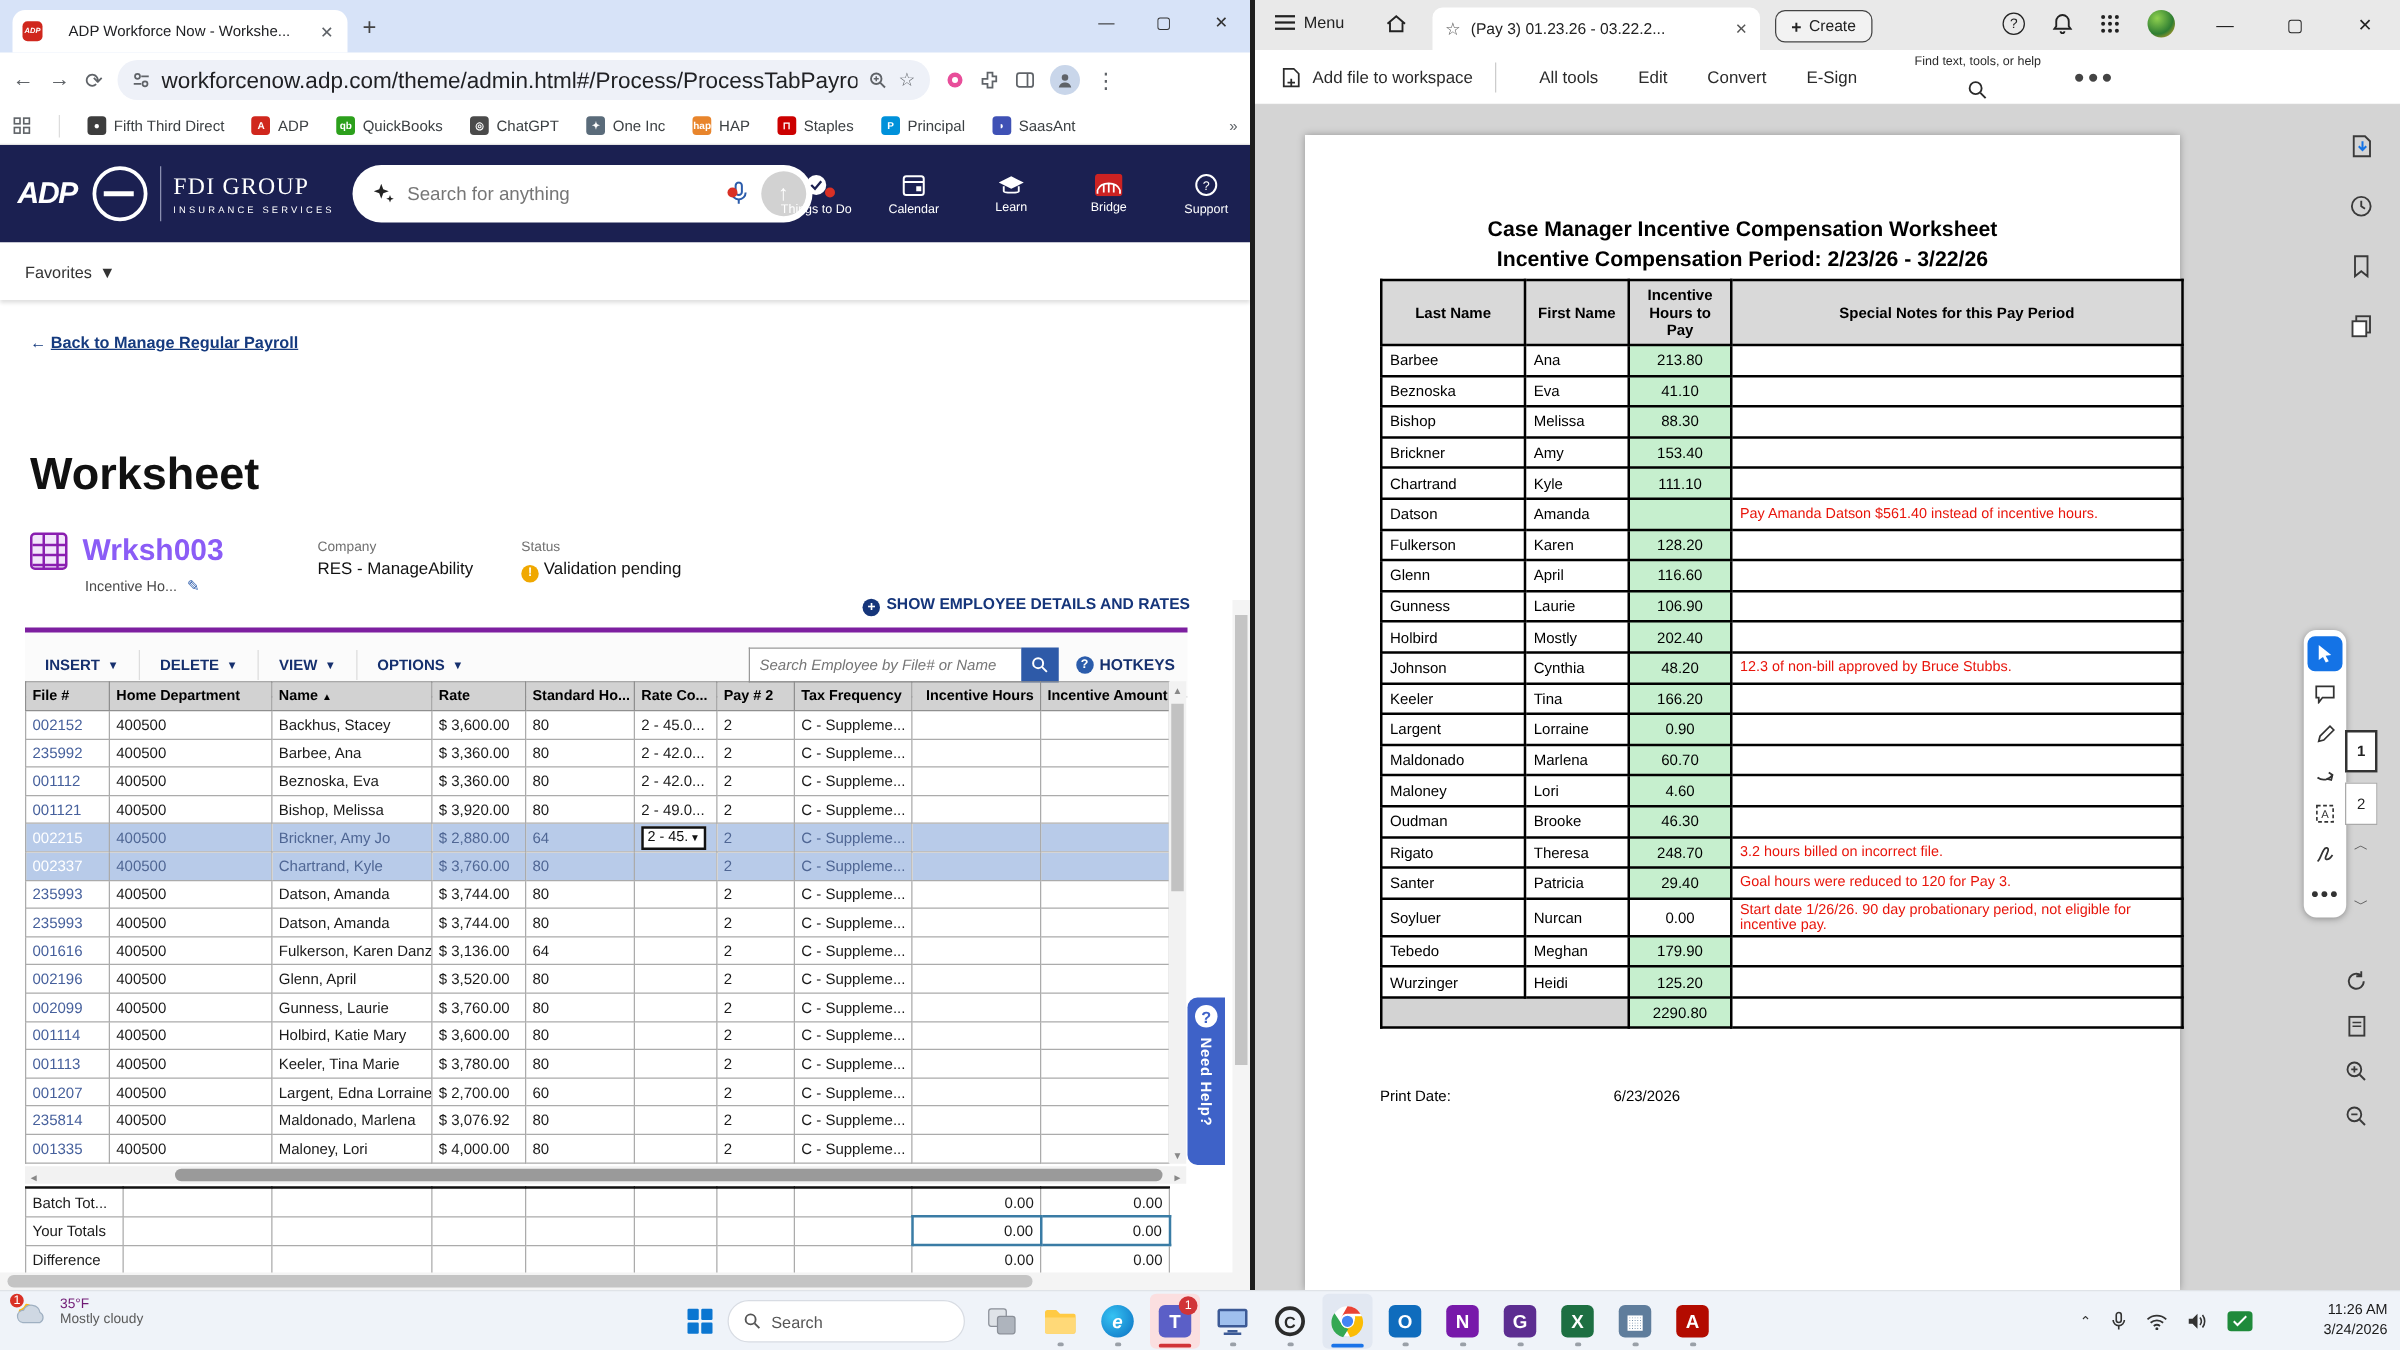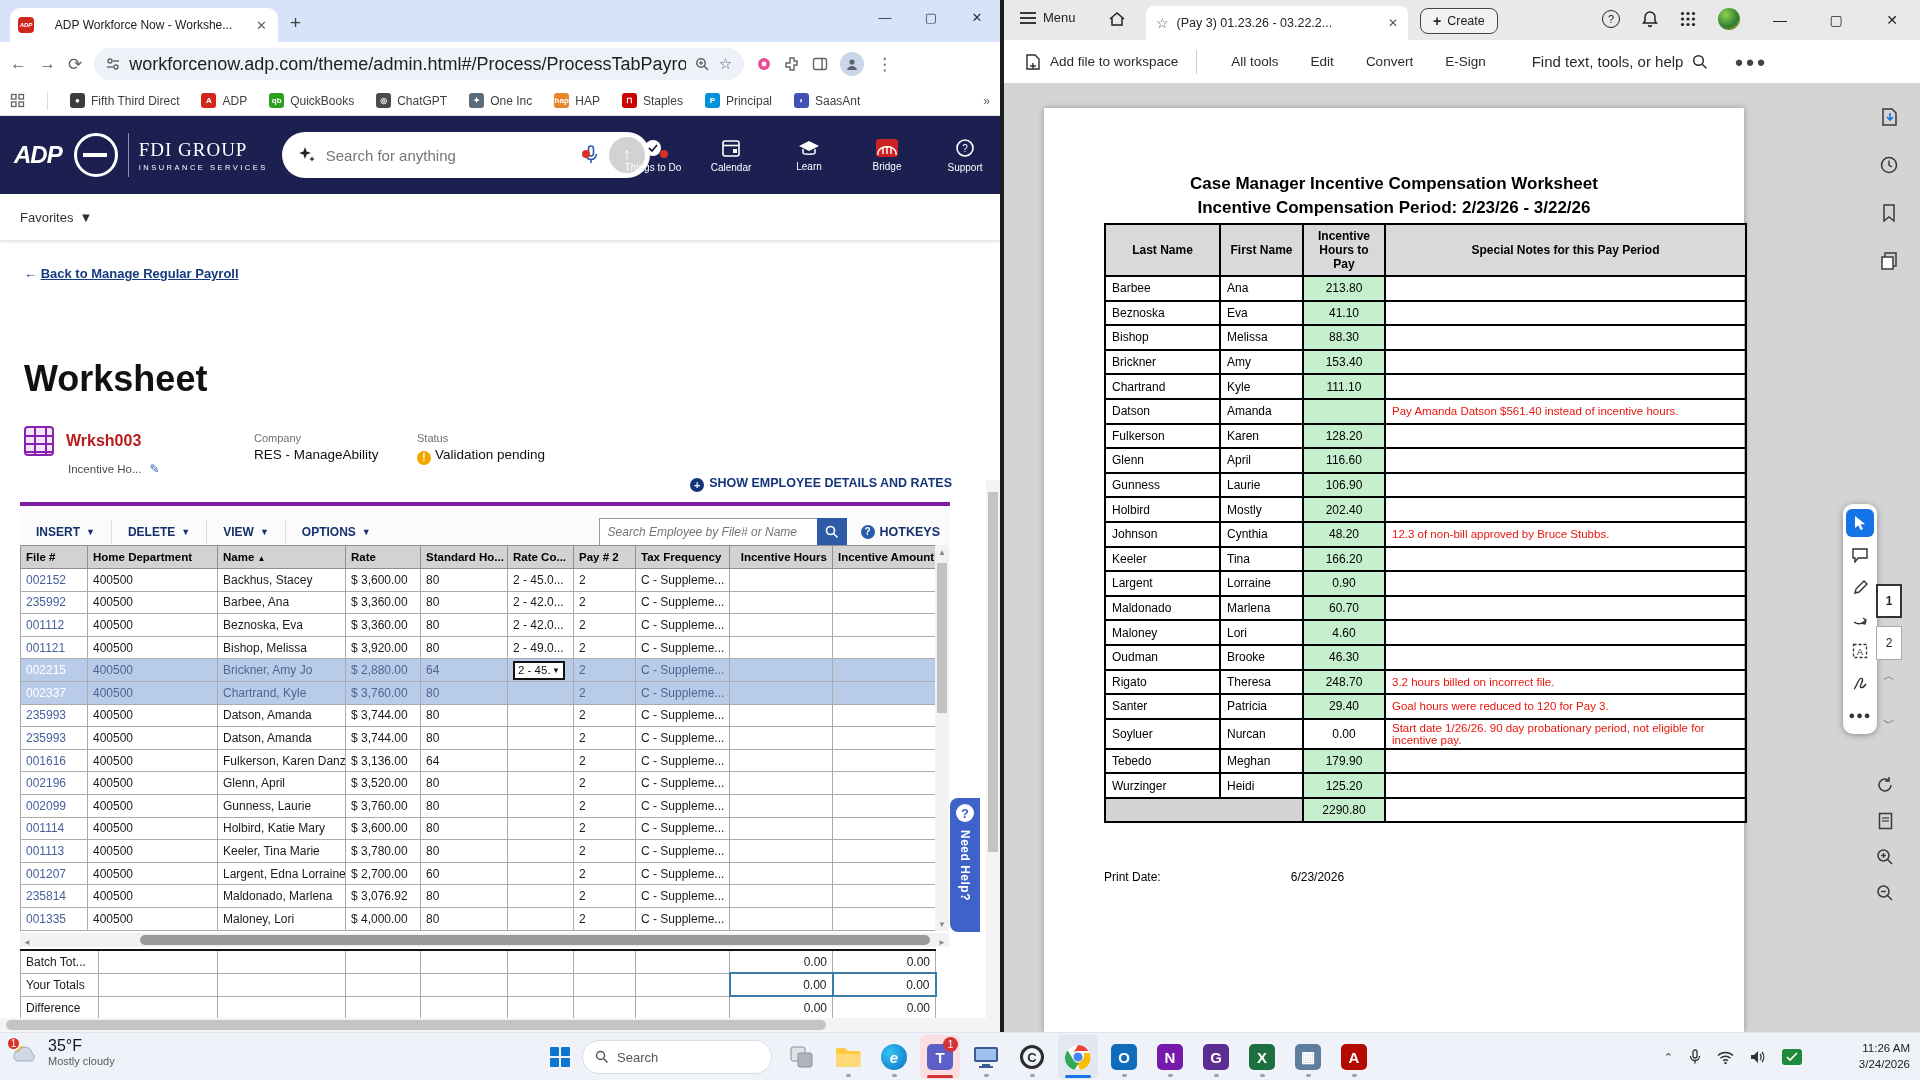--- a/index.html
+++ b/index.html
@@ -56,21 +56,21 @@
   .backlink { position:absolute; left:24px; top:26px; font-size:13px; font-weight:bold; color:#153a7e; }
   .backlink u { text-decoration:underline; }
   .h1 { position:absolute; left:24px; top:118px; font-size:36px; font-weight:800; color:#111; }
   .wsid { position:absolute; left:24px; top:186px; display:flex; align-items:center; gap:12px; }
   .gridic { width:30px; height:30px; border:2px solid #8a1fb0; border-radius:4px;
             background:linear-gradient(#8a1fb0,#8a1fb0) 0 7px/30px 2px no-repeat,
                        linear-gradient(#8a1fb0,#8a1fb0) 0 15px/30px 2px no-repeat,
                        linear-gradient(#8a1fb0,#8a1fb0) 0 23px/30px 2px no-repeat,
                        linear-gradient(90deg,#8a1fb0,#8a1fb0) 8px 0/2px 30px no-repeat,
                        linear-gradient(90deg,#8a1fb0,#8a1fb0) 19px 0/2px 30px no-repeat #f3e6fb; }
-  .wsname { font-size:16px; font-weight:600; color:#b91c1c; }
+  .wsname { font-size:24px; font-weight:600; color:#8b5cf6; }
   .wssub { position:absolute; left:68px; top:222px; font-size:11.5px; color:#4a4a4a; }
   .pencil { color:#2b5cab; font-size:12px; margin-left:8px; }
   .metalabel { font-size:11px; color:#707070; }
   .metaval { font-size:13.5px; color:#111; margin-top:3px;text-align:right; }
   .companyblk { position:absolute; left:254px; top:192px; }
   .statusblk { position:absolute; left:417px; top:192px; }
   .warnic { display:inline-flex; width:14px; height:14px; border-radius:50%; background:#f0a800; color:#fff;
             font-size:10px; font-weight:bold; align-items:center; justify-content:center; margin-right:4px;
             vertical-align:-2px; }
   .showdet { position:absolute; right:48px; top:236px; font-size:12.5px; font-weight:bold; color:#15357a; }
@@ -136,21 +136,21 @@
               display:flex; align-items:center; padding:0 12px; gap:6px; font-size:12.5px; color:#222;
               background:#f2f2f2; }
   .acicons { position:absolute; right:180px; top:8px; display:flex; gap:22px; align-items:center; color:#222; }
   .acwinbtns { position:absolute; right:0; top:0; height:40px; display:flex; }
   .acwinbtn { width:56px; display:flex; align-items:center; justify-content:center; font-size:14px; color:#222; }
   .actoolbar { height:44px; background:#fff; border-bottom:1px solid #d6d6d6; display:flex; align-items:center;
                padding:0 20px; position:relative; }
   .addfile { display:flex; gap:8px; align-items:center; font-size:13.5px; color:#2a2a2a; }
   .acsep { width:1px; height:24px; background:#ccc; margin:0 18px; }
   .actb { font-size:13.5px; color:#2a2a2a; margin:0 16px; white-space:nowrap; }
-  .acfind { margin-left:30px; display:flex; align-items:center; gap:9px; font-size:15px; color:#2a2a2a; }
+  .acfind { margin-left:30px; display:flex; align-items:center; gap:9px; font-size:10px; color:#2a2a2a;flex-direction:column; }
   .acdots { margin-left:26px; color:#444; font-size:15px; letter-spacing:2px; }
   .accontent { position:relative; height:948px; }
   .pdfpage { position:absolute; left:40px; top:24px; width:700px; height:924px; background:#fff;
              box-shadow:0 0 6px rgba(0,0,0,.3); }
   .pdftitle { text-align:center; font-weight:bold; font-size:17px; color:#000; }
   table.pdft { position:absolute; left:60px; top:115px; border-collapse:collapse; table-layout:fixed;
                width:641px; font-size:12px; color:#000; }
   table.pdft th { background:#d9d9d9; border:2px solid #000; font-weight:bold; height:52px; padding:2px 4px;
                   font-size:12px; }
   table.pdft td { border:2px solid #000; padding:2px 6px; height:24.6px; }
@@ -180,21 +180,21 @@
   .railbottom { position:absolute; left:872px; top:692px; display:flex; flex-direction:column; gap:18px;
                 align-items:center; color:#3a3a3a; }
 
   
   #taskbar { position:absolute; left:0; bottom:0; width:1920px; height:48px; background:#eff3f9;
              border-top:1px solid #dfe3e8; }
   .weather { position:absolute; left:10px; top:4px; display:flex; gap:8px; align-items:center; }
   .wbadge { position:absolute; left:-4px; top:-4px; width:15px; height:15px; background:#d93025; color:#fff;
             border-radius:50%; font-size:10px; display:flex; align-items:center; justify-content:center;
             border:2px solid #eff3f9; }
-  .wtemp { font-size:16px; color:#0f172a; }
+  .wtemp { font-size:11px; color:#701a75; }
   .wdesc { font-size:11px; color:#5a5a5a; }
   .tb-center { position:absolute; left:548px; top:0; height:48px; display:flex; align-items:center; gap:10px; }
   .tbsearch { width:190px; height:34px; background:#fff; border:1px solid #d8dce3; border-radius:17px;
               display:flex; align-items:center; padding:0 12px; gap:8px; font-size:13px; color:#555; }
   .tbicon { width:40px; height:44px; display:flex; flex-direction:column; align-items:center;
             justify-content:center; position:relative; border-radius:5px; }
   .tbicon .dot { position:absolute; bottom:2px; width:5px; height:3px; border-radius:2px; background:#9aa0a8; }
   .tbicon .bar-red { position:absolute; bottom:1px; width:26px; height:3px; border-radius:2px; background:#d13438; }
   .tbicon .bar-blue { position:absolute; bottom:1px; width:26px; height:3px; border-radius:2px; background:#1a73e8; }
   .tbicon.hl-red { background:#fbdfe0; }

